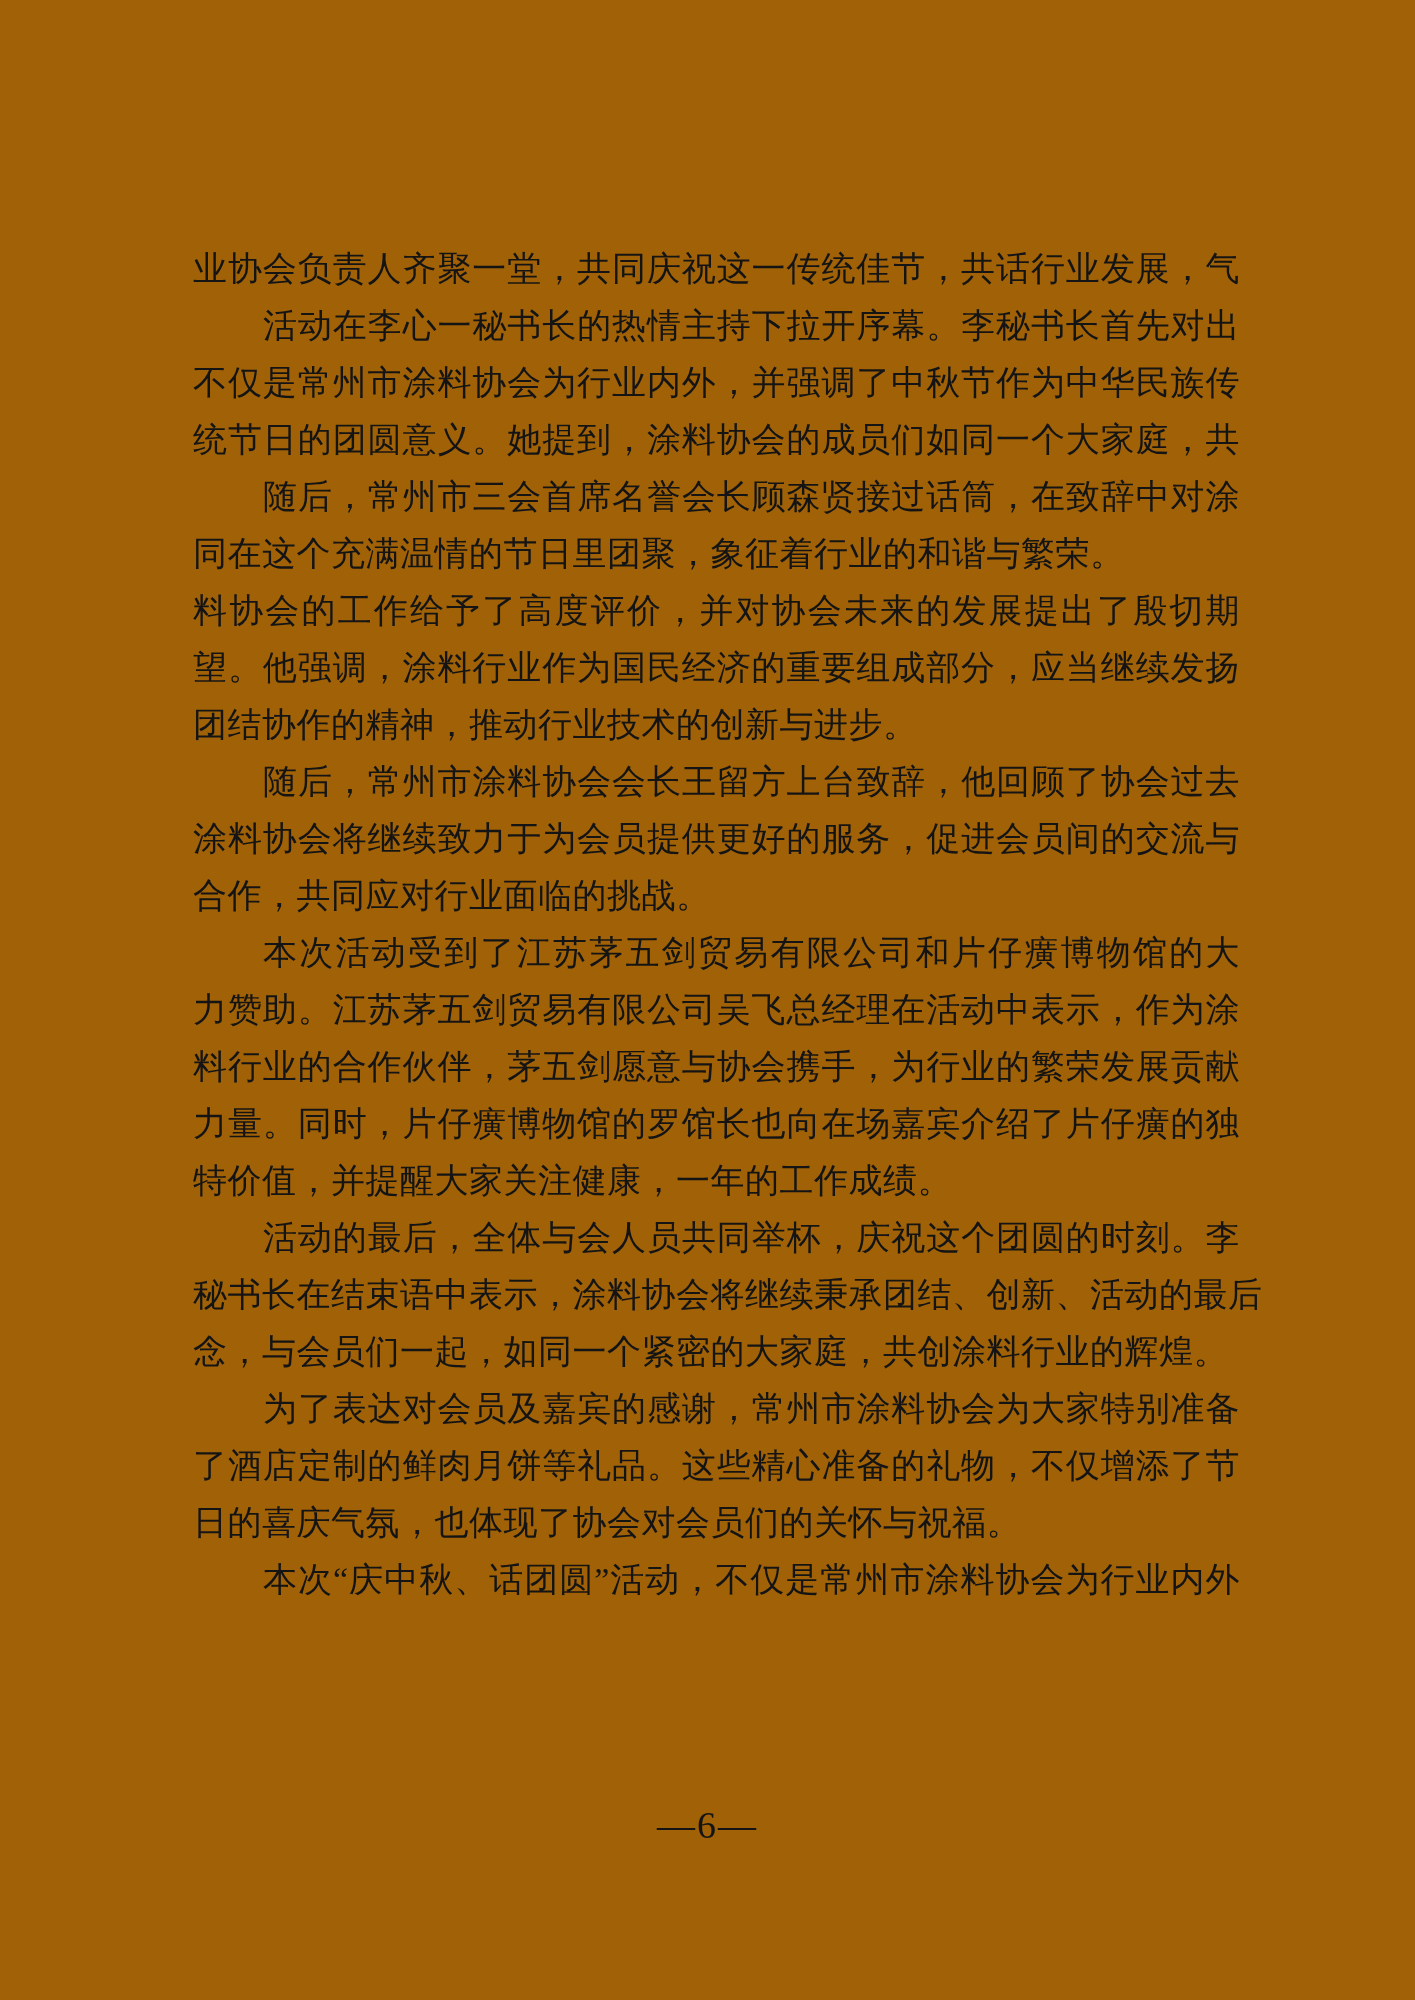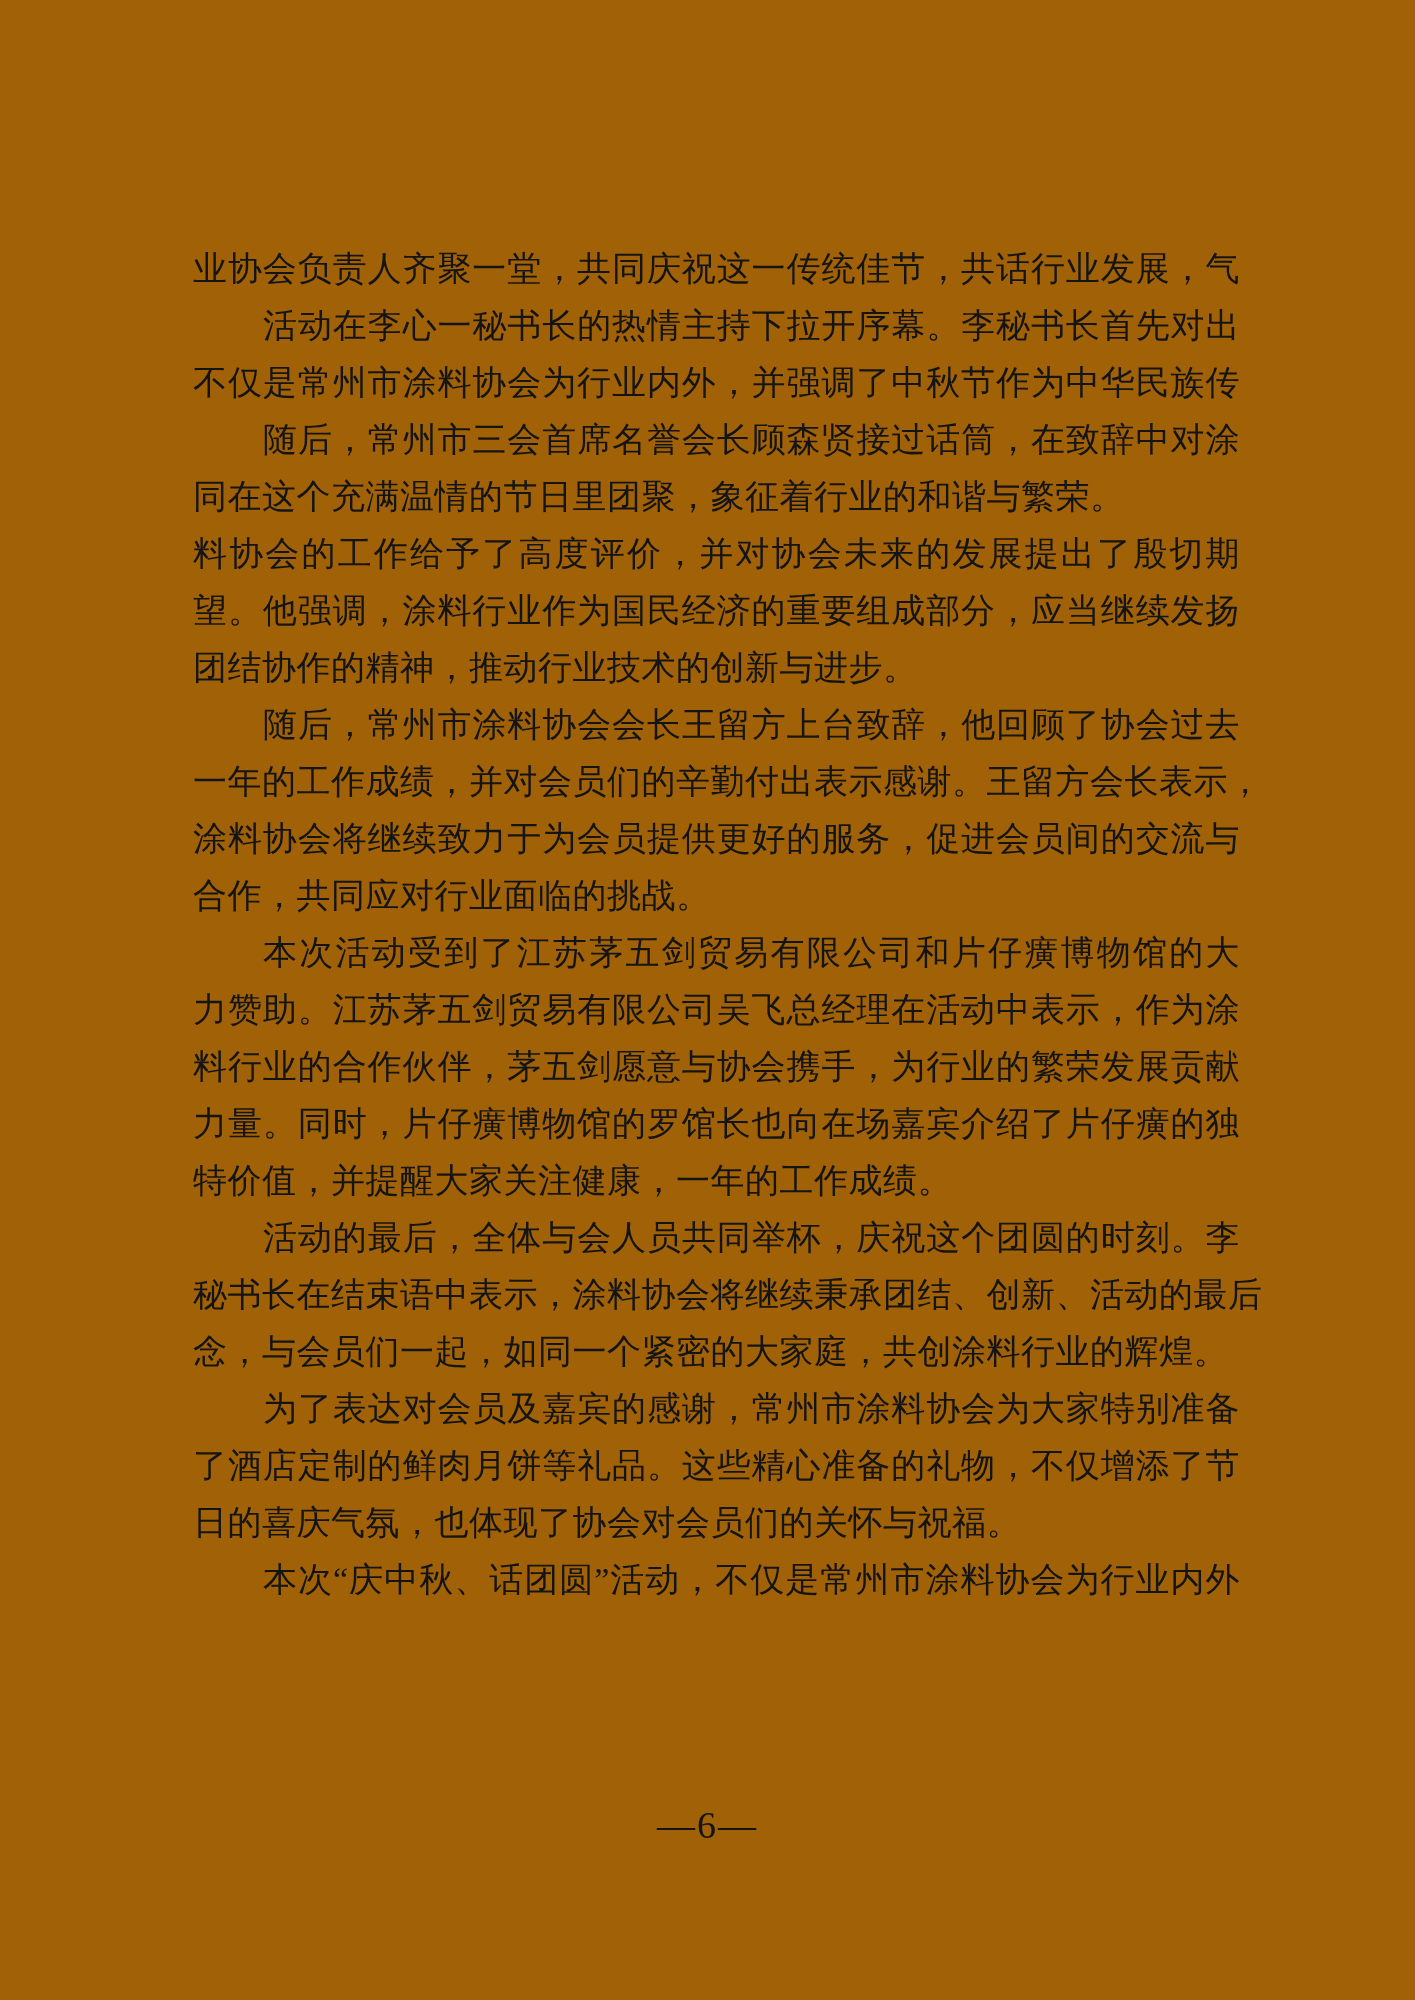--- a/index.html
+++ b/index.html
@@ -52,27 +52,27 @@
   }
 </style>
 </head>
 <body>
 
 <div class="page">
   <div class="doc-body">
       <div class="text-line">业协会负责人齐聚一堂，共同庆祝这一传统佳节，共话行业发展，气</div>
       <div class="text-line indent">活动在李心一秘书长的热情主持下拉开序幕。李秘书长首先对出</div>
       <div class="text-line">不仅是常州市涂料协会为行业内外，并强调了中秋节作为中华民族传</div>
+      <div class="text-line">统节日的团圆意义。她提到，涂料协会的成员们如同一个大家庭，共</div>
       <div class="text-line indent">随后，常州市三会首席名誉会长顾森贤接过话筒，在致辞中对涂</div>
       <div class="text-line para-end">同在这个充满温情的节日里团聚，象征着行业的和谐与繁荣。</div>
       <div class="text-line">料协会的工作给予了高度评价，并对协会未来的发展提出了殷切期</div>
       <div class="text-line">望。他强调，涂料行业作为国民经济的重要组成部分，应当继续发扬</div>
       <div class="text-line para-end">团结协作的精神，推动行业技术的创新与进步。</div>
       <div class="text-line indent">随后，常州市涂料协会会长王留方上台致辞，他回顾了协会过去</div>
-      <div class="text-line">一年的工作成绩，并对会员们的辛勤付出表示感谢。王留方会长表示，</div>
       <div class="text-line">涂料协会将继续致力于为会员提供更好的服务，促进会员间的交流与</div>
       <div class="text-line para-end">合作，共同应对行业面临的挑战。</div>
       <div class="text-line indent">本次活动受到了江苏茅五剑贸易有限公司和片仔癀博物馆的大</div>
       <div class="text-line">力赞助。江苏茅五剑贸易有限公司吴飞总经理在活动中表示，作为涂</div>
       <div class="text-line">料行业的合作伙伴，茅五剑愿意与协会携手，为行业的繁荣发展贡献</div>
       <div class="text-line">力量。同时，片仔癀博物馆的罗馆长也向在场嘉宾介绍了片仔癀的独</div>
       <div class="text-line para-end">特价值，并提醒大家关注健康，一年的工作成绩。</div>
       <div class="text-line indent">活动的最后，全体与会人员共同举杯，庆祝这个团圆的时刻。李</div>
       <div class="text-line">秘书长在结束语中表示，涂料协会将继续秉承团结、创新、活动的最后</div>
       <div class="text-line para-end">念，与会员们一起，如同一个紧密的大家庭，共创涂料行业的辉煌。</div>

